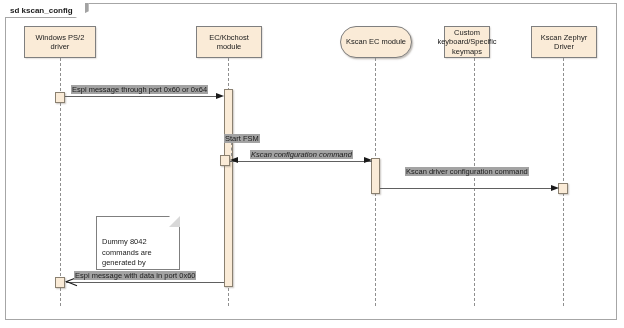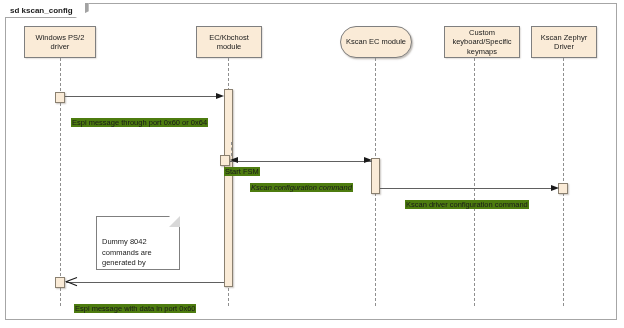--- a/index.html
+++ b/index.html
@@ -108,23 +108,22 @@
   }
   
   .arrow-open { position: absolute; }
 
   .msg-label {
     position: absolute;
     font-size: 7.5px;
     line-height: 9px;
     color: #1a1a1a;
     white-space: nowrap;
-    background: #4d7c0f;
+    background: #a3a3a3;
     padding: 0 1px;
-    margin-top: 33px;
   }
 
   
   .fsm-tick {
     position: absolute;
     width: 0;
     border-left: 1px dashed #8f8f8f;
   }
 
   
@@ -170,21 +169,21 @@
     <span class="actor-label">EC/Kbchost
 module</span>
   </div>
   <div class="lifeline" style="left:228px; top:58px; height:248px;"></div>
 
   <div class="actor-box" style="left:340px; top:26px; width:72px; height:32px;border-radius:16px;">
     <span class="actor-label">Kscan EC module</span>
   </div>
   <div class="lifeline" style="left:375px; top:58px; height:248px;"></div>
 
-  <div class="actor-box" style="left:444px; top:26px; width:76px; height:32px;">
+  <div class="actor-box" style="left:444px; top:26px; width:46px; height:32px;">
     <span class="actor-label">Custom
 keyboard/Specific
 keymaps</span>
   </div>
   <div class="lifeline" style="left:474px; top:58px; height:248px;"></div>
 
   <div class="actor-box" style="left:531px; top:26px; width:66px; height:32px;">
     <span class="actor-label">Kscan Zephyr
 Driver</span>
   </div>

